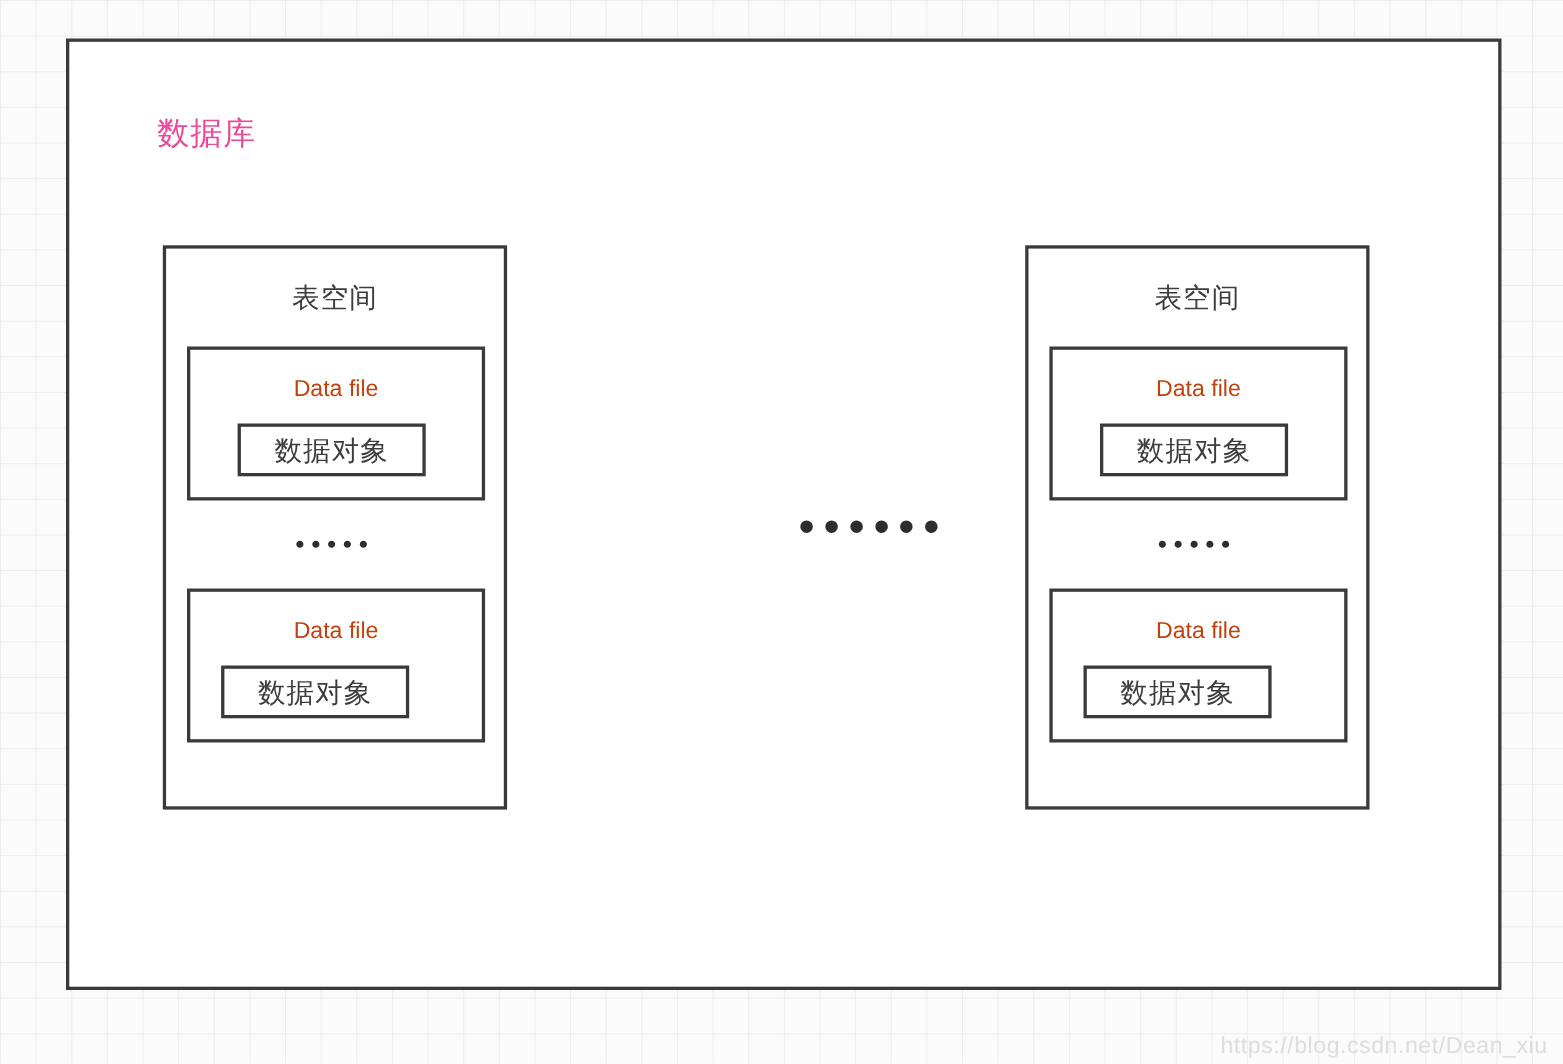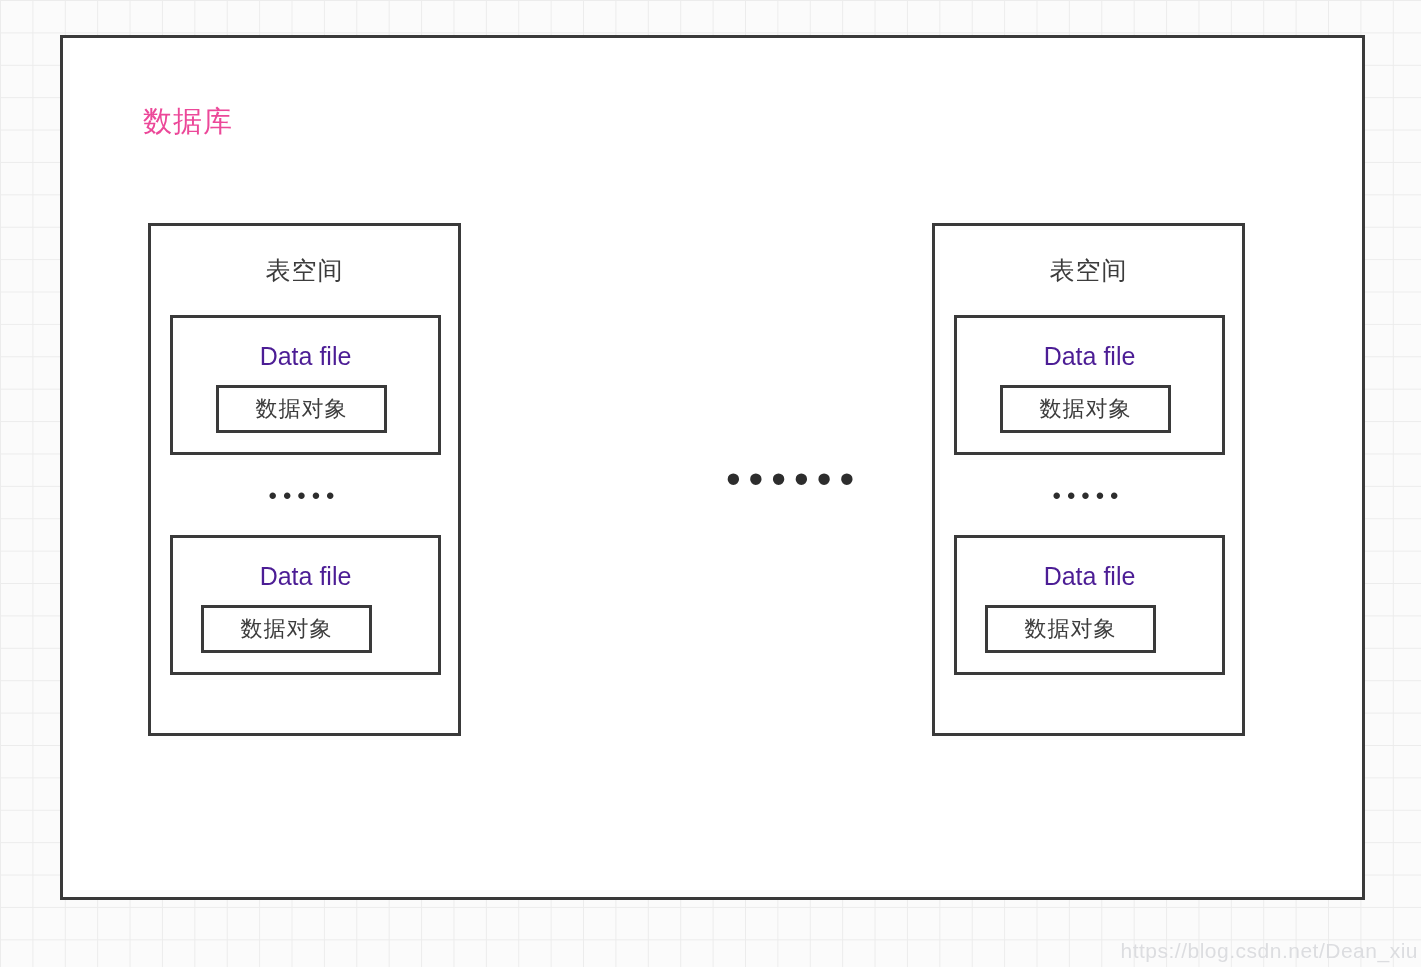--- a/index.html
+++ b/index.html
@@ -73,35 +73,35 @@
     background: #ffffff;
   }
   .datafile.top    { top: 89px; }
   .datafile.bottom { top: 309px; }
   .df-label {
     position: absolute;
     top: 24px;
     left: 0;
     width: 100%;
     text-align: center;
-    font-size: 25px;
-    color: #4c1d95;
+    font-size: 21px;
+    color: #c2410c;
   }
   .object-box {
     position: absolute;
     top: 67px;
     width: 171px;
     height: 48px;
     box-sizing: border-box;
     border: 3px solid #3a3a3a;
     background: #ffffff;
     display: flex;
     align-items: center;
     justify-content: center;
-    font-size: 22px;
+    font-size: 25px;
     letter-spacing: 1px;
     text-align: right;
   }
   .datafile.top    .object-box { left: 43px; }
   .datafile.bottom .object-box { left: 28px; }
   .ts-ellipsis {
     position: absolute;
     top: 258px;
     left: 0;
     width: 100%;
@@ -119,21 +119,21 @@
     width: 260px;
     text-align: center;
     font-size: 42px;
     line-height: 42px;
     letter-spacing: 8px;
     color: #2d2d2d;
     white-space: nowrap;
   }
   .watermark {
     position: absolute;
-    right: 3px;
+    right: 14px;
     bottom: 4px;
     font-size: 21px;
     color: #dcdde0;
     letter-spacing: 0.5px;
     white-space: nowrap;
   }
 </style>
 </head>
 <body>
 

